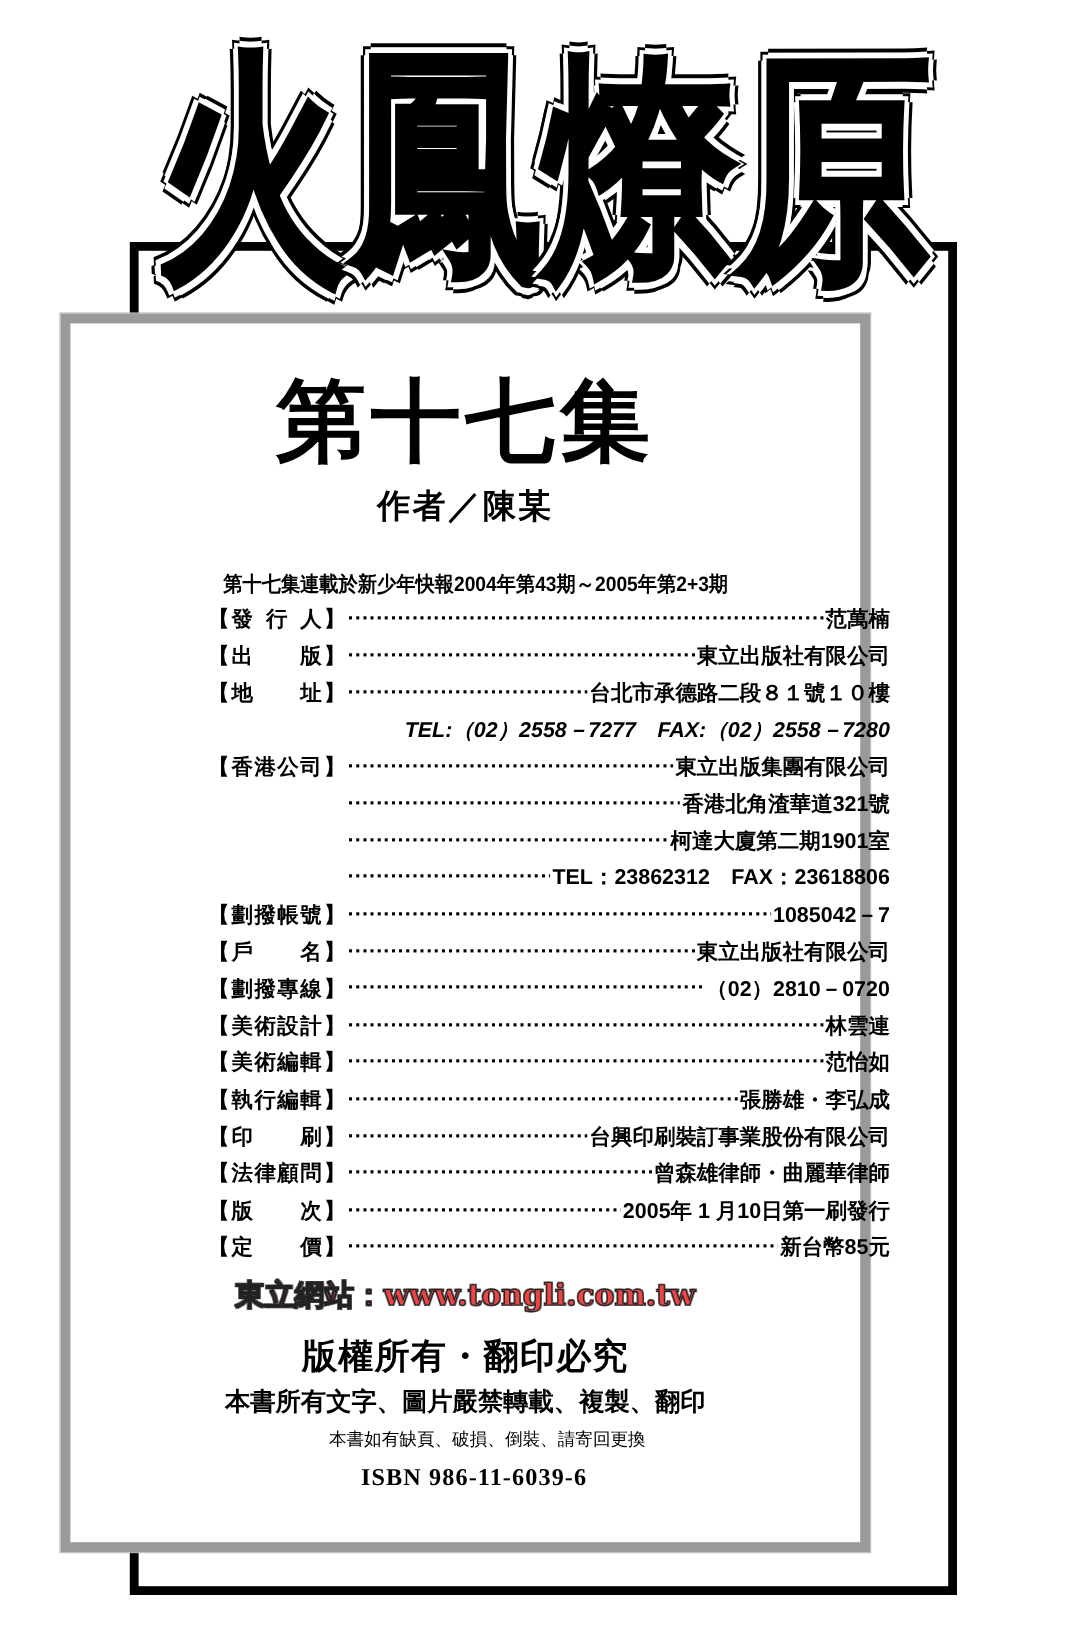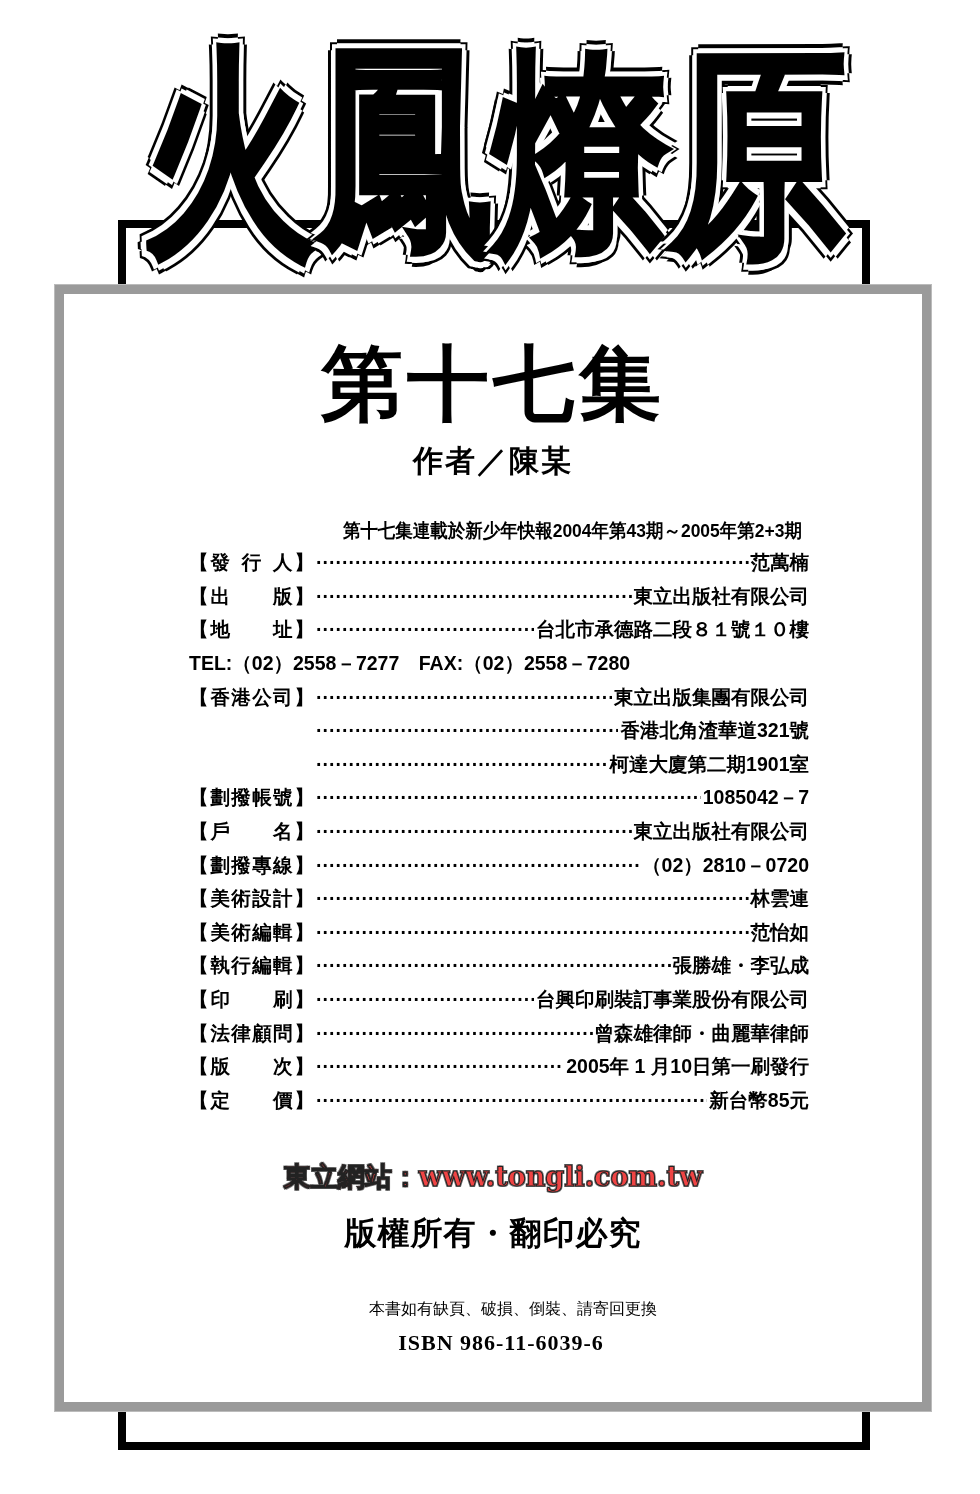--- a/index.html
+++ b/index.html
@@ -22,21 +22,21 @@
     text-shadow:
       0 0 0 #fff,
       6px 0 0 #fff, -6px 0 0 #fff, 0 6px 0 #fff, 0 -6px 0 #fff,
       5px 5px 0 #fff, -5px -5px 0 #fff, 5px -5px 0 #fff, -5px 5px 0 #fff,
       9px 0 0 #000, -9px 0 0 #000, 0 9px 0 #000, 0 -9px 0 #000,
       7px 7px 0 #000, -7px -7px 0 #000, 7px -7px 0 #000, -7px 7px 0 #000;
     transform:scaleY(1.25);
     letter-spacing:-8px;
   }
   .panel {
-    position:absolute; left:55px; top:285px; width:876px; height:1126px;
+    position:absolute; left:55px; top:285px; width:736px; height:1126px;
     box-sizing:border-box; border:9px solid #9a9a9a; background:#fff; z-index:3;
     outline:1px solid #bbb;
   }
   .panel-inner { position:absolute; left:0; top:0; right:0; bottom:0; }
   .volume {
     position:absolute; top:48px; left:0; right:0; text-align:center;
     font-family:"DejaVu Serif", serif; font-weight:bold; font-size:82px; line-height:1;
     letter-spacing:4px;
   }
   .author {
@@ -59,21 +59,21 @@
   .lbl .lt { flex:1; display:flex; justify-content:space-between; padding:0 2px; }
   .dots {
     flex:1; overflow:hidden; margin:0 2px; height:19px; position:relative;
   }
   .dots::before {
     content:"····························································································";
     position:absolute; left:0; top:-2px; letter-spacing:0px; font-weight:bold;
   }
   .val { flex:none; }
   .row.cont .spacer { width:125px; flex:none; }
-  .row.tel { justify-content:flex-start; }
+  .row.tel { justify-content:flex-end;font-style:italic; }
   .website {
     position:absolute; top:865px; left:0; right:0; text-align:center;
     font-family:"DejaVu Serif", serif; font-size:27px; color:#ef4444;
     -webkit-text-stroke:1px #222;
     text-shadow:1px 1px 0 #777, -1px -1px 0 #777, 1px -1px 0 #777, -1px 1px 0 #777;
     font-weight:bold;
   }
   .copyright {
     position:absolute; top:918px; left:0; right:0; text-align:center;
     font-family:"DejaVu Serif", serif; font-weight:bold; font-size:32px; letter-spacing:1px;
@@ -167,20 +167,25 @@
         <div class="row cont">
           <div class="spacer"></div>
           <div class="dots"></div>
           <span class="val">香港北角渣華道321號</span>
         </div>
         <div class="row cont">
           <div class="spacer"></div>
           <div class="dots"></div>
           <span class="val">柯達大廈第二期1901室</span>
         </div>
+        <div class="row cont">
+          <div class="spacer"></div>
+          <div class="dots"></div>
+          <span class="val">TEL：23862312　FAX：23618806</span>
+        </div>
         <div class="row">
           <div class="lbl">
             <span class="lb">【</span>
             <span class="lt">
               <span>劃</span>
               <span>撥</span>
               <span>帳</span>
               <span>號</span>
             </span>
             <span class="lb">】</span>
@@ -303,16 +308,17 @@
             </span>
             <span class="lb">】</span>
           </div>
           <div class="dots"></div>
           <span class="val">新台幣85元</span>
         </div>
       </div>
 
     <div class="website">東立網站：www.tongli.com.tw</div>
     <div class="copyright">版權所有・翻印必究</div>
+    <div class="notice1">本書所有文字、圖片嚴禁轉載、複製、翻印</div>
     <div class="notice2">本書如有缺頁、破損、倒裝、請寄回更換</div>
     <div class="isbn">ISBN 986-11-6039-6</div>
   </div>
 </div>
 
 </body></html>

